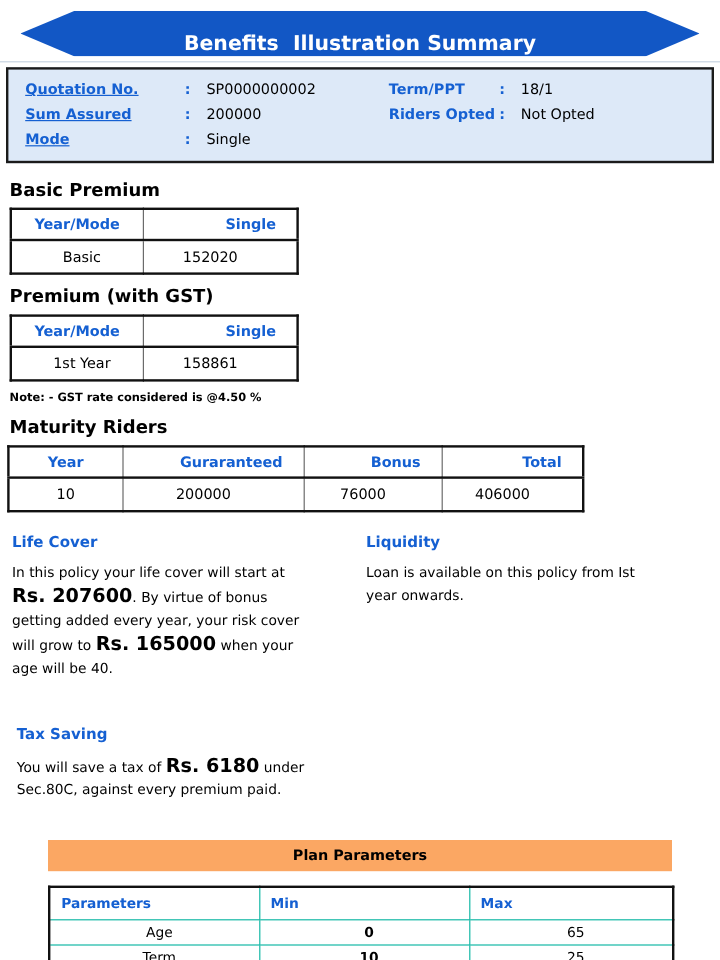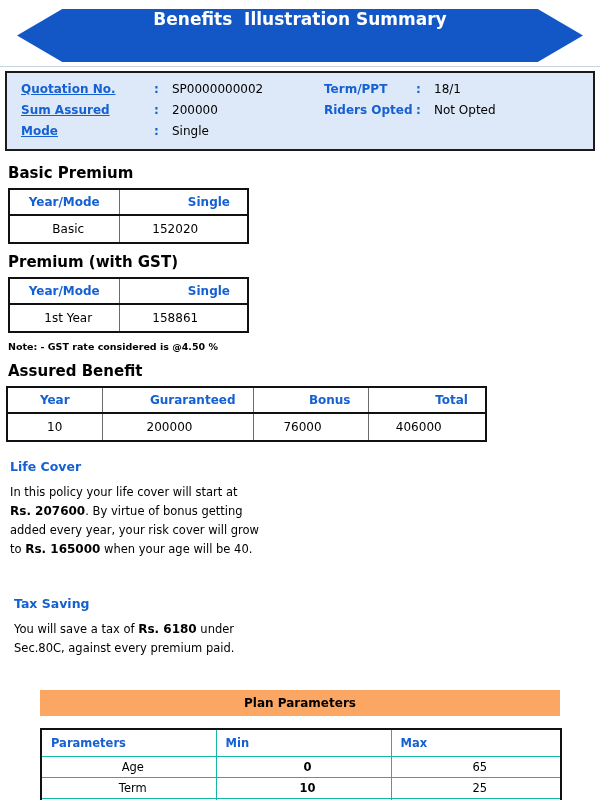--- a/index.html
+++ b/index.html
@@ -3,24 +3,24 @@
 <meta charset="utf-8">
 <style>
   html,body{margin:0;padding:0;}
   body{
     width:600px;height:800px;background:#ffffff;
     font-family:"DejaVu Sans","Liberation Sans",sans-serif;
     color:#000;position:relative;overflow:hidden;
   }
   
   .banner{
-    margin:9px 17px 0 17px;height:53px;
+    margin:9px 17px 0 17px;height:38px;
     background:var(--banner-blue,#1257C5);
     clip-path:polygon(0% 50%,8% 0%,92% 0%,100% 50%,92% 100%,8% 100%);
-    display:flex;align-items:flex-start;justify-content:center;
+    display:flex;align-items:flex-end;justify-content:center;
   }
   .banner-title{color:#fff;font-weight:bold;font-size:17px;white-space:pre;}
   .banner-underline{margin-top:4px;border-top:1px solid #c8d4e2;width:600px;}
   
   .quote-box{
     margin:4px 5px 0 5px;background:var(--box-bg,#DDE9F8);
     border:2px solid #1b1b1b;padding:9px 14px 11px 14px;
   }
   .qrow{display:flex;margin-bottom:7px;}
   .qrow:last-child{margin-bottom:0;}
@@ -46,21 +46,21 @@
   .ac{text-align:center;}
   .ar{text-align:right;padding-right:17px;}
   .small-tbl{margin-left:8px;width:239px;}
   .mat-tbl{margin-left:6px;width:479px;}
   .note-line{margin:8px 0 0 8px;font-size:9.5px;font-weight:bold;color:#000;}
   
   .twocol{display:flex;margin-top:17px;}
   .col-life{margin-left:10px;width:295px;}
   .col-liq{margin-left:0;width:270px;}
   .para{font-size:11.5px;line-height:19px;color:#000;}
-  .para b{font-size:12px;}
+  .para b{font-size:16px;}
   .col-life .para{width:250px;}
   .col-liq .para{width:252px;}
   .tax-section{margin:37px 0 0 14px;}
   .tax-section .para{width:260px;}
   
   .plan-wrap{margin:32px 40px 0 40px;}
   .plan-bar{
     height:26px;background:var(--orange,#FBA763);
     display:flex;align-items:center;justify-content:center;
   }
@@ -149,21 +149,21 @@
   <tbody>
     <tr>
       <td class="al">1st Year</td>
       <td class="ar">158861</td>
     </tr>
   </tbody>
 </table>
 
 <div class="note-line"><span>Note:</span><span> - GST rate considered is @4.50 %</span></div>
 
-<div class="h-black" style="margin-top:10px;">Assured Benefit</div>
+<div class="h-black" style="margin-top:10px;">Maturity Riders</div>
 <table class="tbl mat-tbl">
   <colgroup>
       <col style="width:95px">
       <col style="width:151px">
       <col style="width:115px">
       <col style="width:118px">
     </colgroup>
   <thead>
     <tr>
       <th class="ac">Year</th>
@@ -180,20 +180,24 @@
       <td class="ar">406000</td>
     </tr>
   </tbody>
 </table>
 
 <div class="twocol">
   <div class="col-life">
     <div class="h-blue">Life Cover</div>
     <div class="para"><span>In this policy your life cover will start at </span><b>Rs. 207600</b><span>. By virtue of bonus getting added every year, your risk cover will grow to </span><b>Rs. 165000</b><span> when your age will be 40.</span></div>
   </div>
+  <div class="col-liq">
+    <div class="h-blue">Liquidity</div>
+    <div class="para">Loan is available on this policy from Ist year onwards.</div>
+  </div>
 </div>
 
 <div class="tax-section">
   <div class="h-blue">Tax Saving</div>
   <div class="para"><span>You will save a tax of </span><b>Rs. 6180</b><span> under Sec.80C, against every premium paid.</span></div>
 </div>
 
 <div class="plan-wrap">
   <div class="plan-bar">
     <span class="plan-title">Plan Parameters</span>

